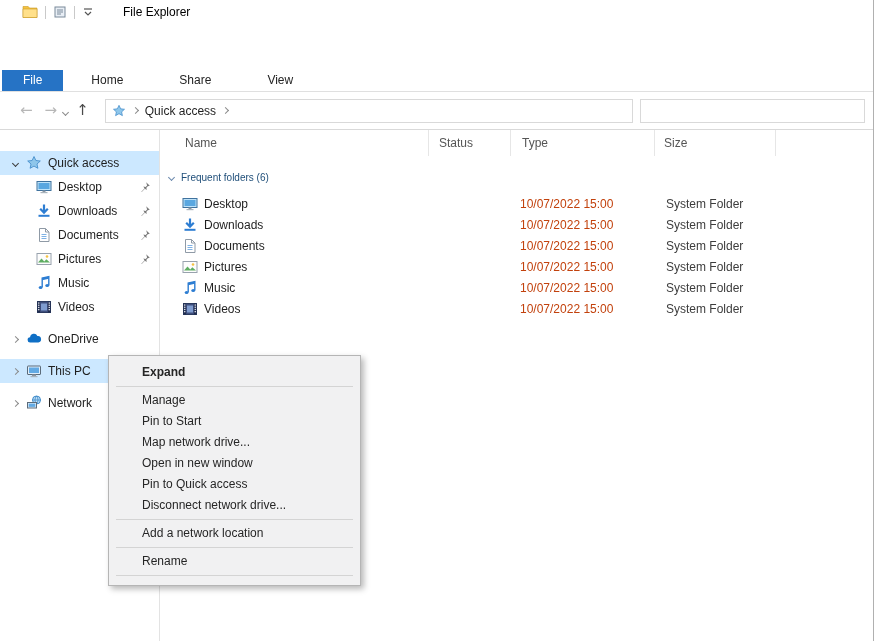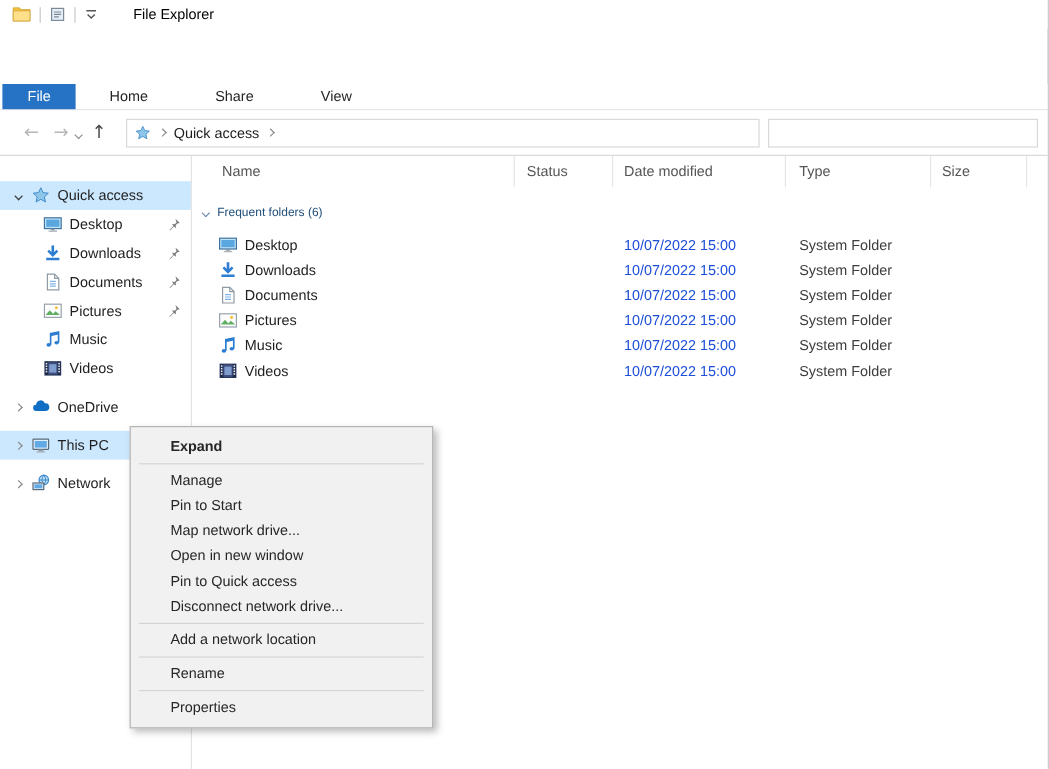--- a/index.html
+++ b/index.html
@@ -1,21 +1,21 @@
 <!DOCTYPE html>
 <html><head>
 <meta charset="utf-8">
 <style>
   * { margin:0; padding:0; box-sizing:border-box; }
   html,body { width:874px; height:641px; overflow:hidden; background:#fff;
     font-family:"Liberation Sans","DejaVu Sans",sans-serif; font-size:12px; color:#1e1e1e; }
   .window { position:relative; width:874px; height:641px; background:#fff; border-right:1px solid #b0b0b0; }
 
   
-  .titlebar { height:24px; display:flex; align-items:center; padding-left:10px; gap:7px; background:#fff; }
+  .titlebar { height:24px; display:flex; align-items:center; padding-left:22px; gap:7px; background:#fff; }
   .tb-sep { width:1px; height:13px; background:#c9c9c9; }
   .tb-icon, .tb-caret { display:flex; align-items:center; }
   .tb-title { margin-left:22px; color:#000; }
 
   
   .tabsrow { height:22px; display:flex; align-items:stretch; border-bottom:1px solid #e0e0e0; background:#fff;margin-top:46px; }
   .tab { padding:3px 28px; cursor:default; color:#242424; }
   .tab-file { background:var(--accent); color:#fff; margin-left:2px; padding:3px 21px; }
 
   
@@ -51,21 +51,21 @@
   .colheaders > div { border-right:1px solid #e6e6e6; height:100%; display:flex; align-items:center; }
   .h-name { padding-left:25px; } .h-status { padding-left:10px; } .h-date { padding-left:9px; }
   .h-type { padding-left:11px; } .h-size { padding-left:9px; }
 
   .group-header { margin-top:12px; height:18px; display:flex; align-items:center; gap:7px; padding-left:9px;
     color:#1f4e79; font-size:10px; }
   .group-header.recent { margin-top:9px; }
   .rows { margin-top:7px; }
   .row { height:21px; align-items:center; }
   .name-cell { display:flex; align-items:center; gap:6px; padding-left:22px; }
-  .date-cell { padding-left:9px; color:#1d4ed8; }
+  .date-cell { padding-left:9px; color:#c2410c; }
   .type-cell { padding-left:11px; color:#3d3d3d; }
 
   
   .statusbar { height:11px; border-top:1px solid #d6d6d6; background:#fff; }
 
   
   .ctxmenu { position:absolute; left:108px; top:331px; width:253px; background:#f1f1f2;
     border:1px solid #b5b5b5; box-shadow:3px 3px 6px rgba(0,0,0,.28); padding:6px 0; z-index:50;margin-top:24px; }
   .ctx-item { height:21px; line-height:21px; padding-left:33px; color:#262626; cursor:default; }
   .ctx-item.default { font-weight:bold; }
@@ -285,21 +285,20 @@
             </svg>
         </span>
         <span>Network</span>
       </div>
     </div>
 
     <div class="content">
       <div class="grid colheaders">
         <div class="h-name">Name</div>
         <div class="h-status">Status</div>
-        <div class="h-date">Date modified</div>
         <div class="h-type">Type</div>
         <div class="h-size">Size</div>
       </div>
 
       <div class="group-header">
         <span class="chev down blue"></span>
         <span>Frequent folders (6)</span>
       </div>
 
       <div class="rows">
@@ -431,16 +430,15 @@
     <div class="ctx-item">Pin to Start</div>
     <div class="ctx-item">Map network drive...</div>
     <div class="ctx-item">Open in new window</div>
     <div class="ctx-item">Pin to Quick access</div>
     <div class="ctx-item">Disconnect network drive...</div>
     <div class="ctx-sep"></div>
     <div class="ctx-item">Add a network location</div>
     <div class="ctx-sep"></div>
     <div class="ctx-item">Rename</div>
     <div class="ctx-sep"></div>
-    <div class="ctx-item">Properties</div>
   </div>
 
 </div>
 
 </body></html>

